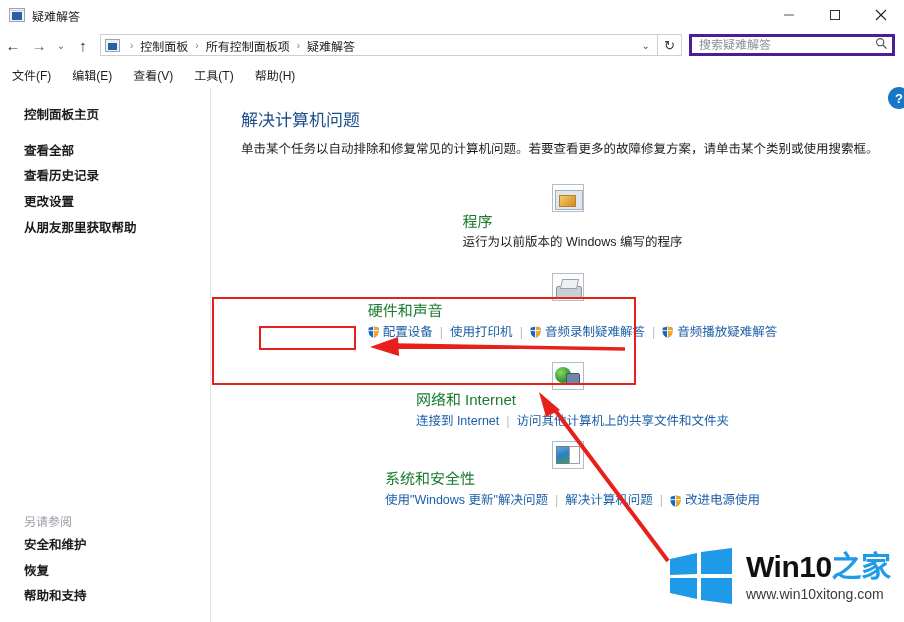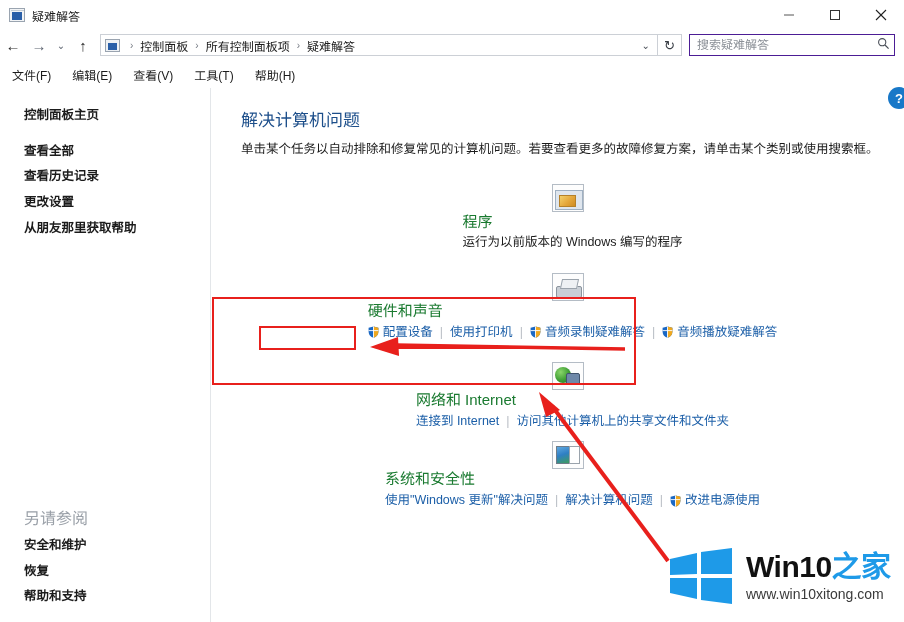--- a/index.html
+++ b/index.html
@@ -65,21 +65,21 @@
   .crumb-item { padding: 0 2px; white-space: nowrap; }
   .crumb-sep { color: #767b84; font-size: 10px; padding: 0 5px; }
   .crumb-caret { margin-left: auto; color: #4a4f58; font-size: 10px; padding: 0 7px; }
   .crumb-refresh {
     width: 24px; height: 22px; border: 1px solid #ccd0d6; border-left: none;
     display: flex; align-items: center; justify-content: center;
     color: #3a3f47; font-size: 13px; background: #fff;
   }
   .searchbox {
     margin-left: 7px; height: 22px; width: 206px;
-    border: 1px solid #4c1d95; background: #fff;
+    border: 3px solid #4c1d95; background: #fff;
     display: flex; align-items: center; padding: 0 4px 0 7px;
   }
   .searchbox input {
     border: none; outline: none; flex: 1;
     font-family: inherit; font-size: 12px; color: #1b1b1b; background: transparent;
   }
   .searchbox input::placeholder { color: #8b9097; }
   .search-icon { color: #4a4f58; font-size: 13px; padding-left: 3px; }
 
   
@@ -98,21 +98,21 @@
   .side-link {
     font-size: 12.5px; color: #1b1b1b; padding: 5px 0 5px 24px; line-height: 1.25;
   }
   .side-link.link { color: #1b1b1b; font-weight: bold; }
   .side-gap { height: 10px; }
 
   .see-also {
     position: absolute; left: 0; bottom: 8px; width: 210px; padding-bottom: 4px;
   }
   .see-also-title {
-    font-size: 16px; color: #9aa0a8; padding: 4px 0 4px 24px;
+    font-size: 12px; color: #9aa0a8; padding: 4px 0 4px 24px;
   }
 
   .main {
     flex: 1; height: 534px; position: relative;
     border-left: 1px solid #e3e6e9; padding: 18px 0 0 0;
   }
   .help-icon {
     position: absolute; right: -6px; top: -1px;
     width: 22px; height: 22px; border-radius: 50%;
     background: #1878c8; color: #fff; font-size: 13px; font-weight: bold;

